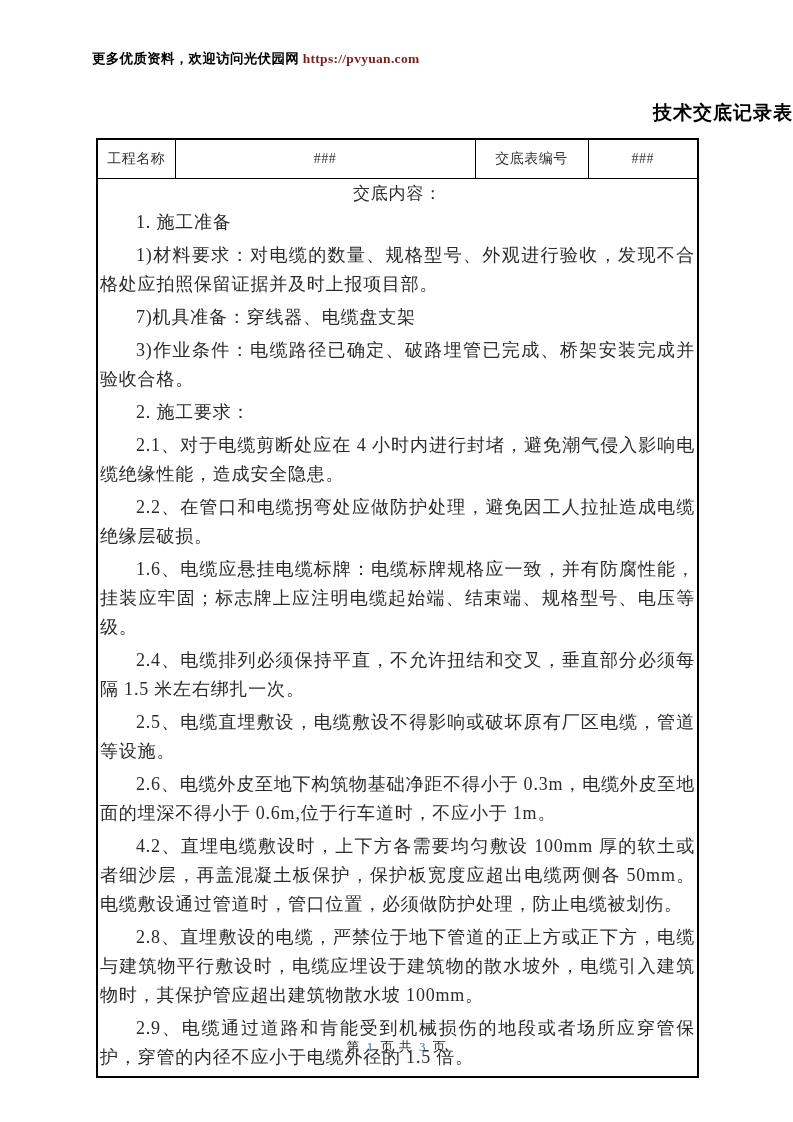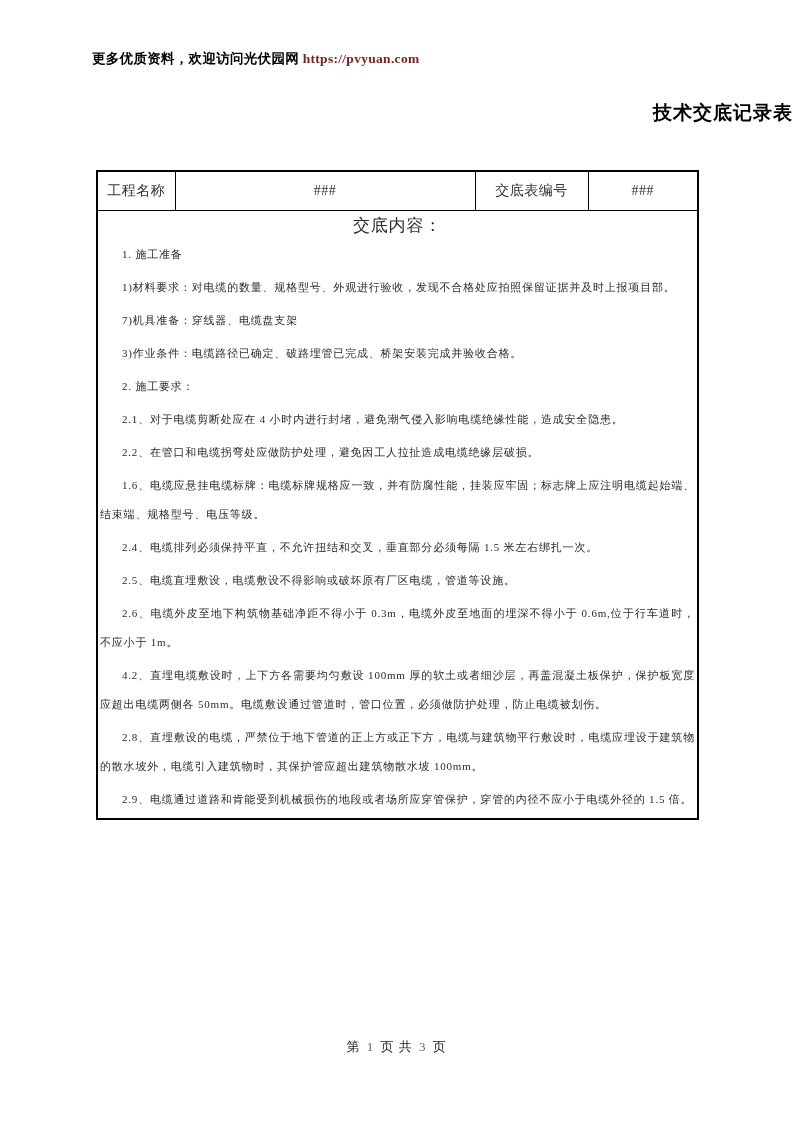--- a/index.html
+++ b/index.html
@@ -38,21 +38,20 @@
   table.info-table {
     position: absolute;
     left: 96px;
     top: 138px;
     width: 601px;
     border-collapse: collapse;
     table-layout: fixed;
   }
   table.info-table, table.info-table td {
     border: 1px solid #000;
-    margin-top: 32px;
   }
   table.info-table { border: 2px solid #000; }
   table.info-table td {
     height: 38px;
     text-align: center;
     vertical-align: middle;
     font-size: 14px;
     color: #333333;
     letter-spacing: 0.5px;
     padding: 0 2px;
@@ -66,21 +65,21 @@
   }
   .content-label {
     font-size: 17px;
     line-height: 29px;
     color: #2b2b2b;
     letter-spacing: 0.8px;
     margin: 0;
   }
   .para {
     margin: 0 0 4px 0;
-    font-size: 11px;
+    font-size: 18px;
     line-height: 29px;
     letter-spacing: 0.8px;
     text-indent: 2em;
     text-align: justify;
     color: #2b2b2b;
   }
   .footer {
     position: absolute;
     left: 0;
     top: 1038px;

